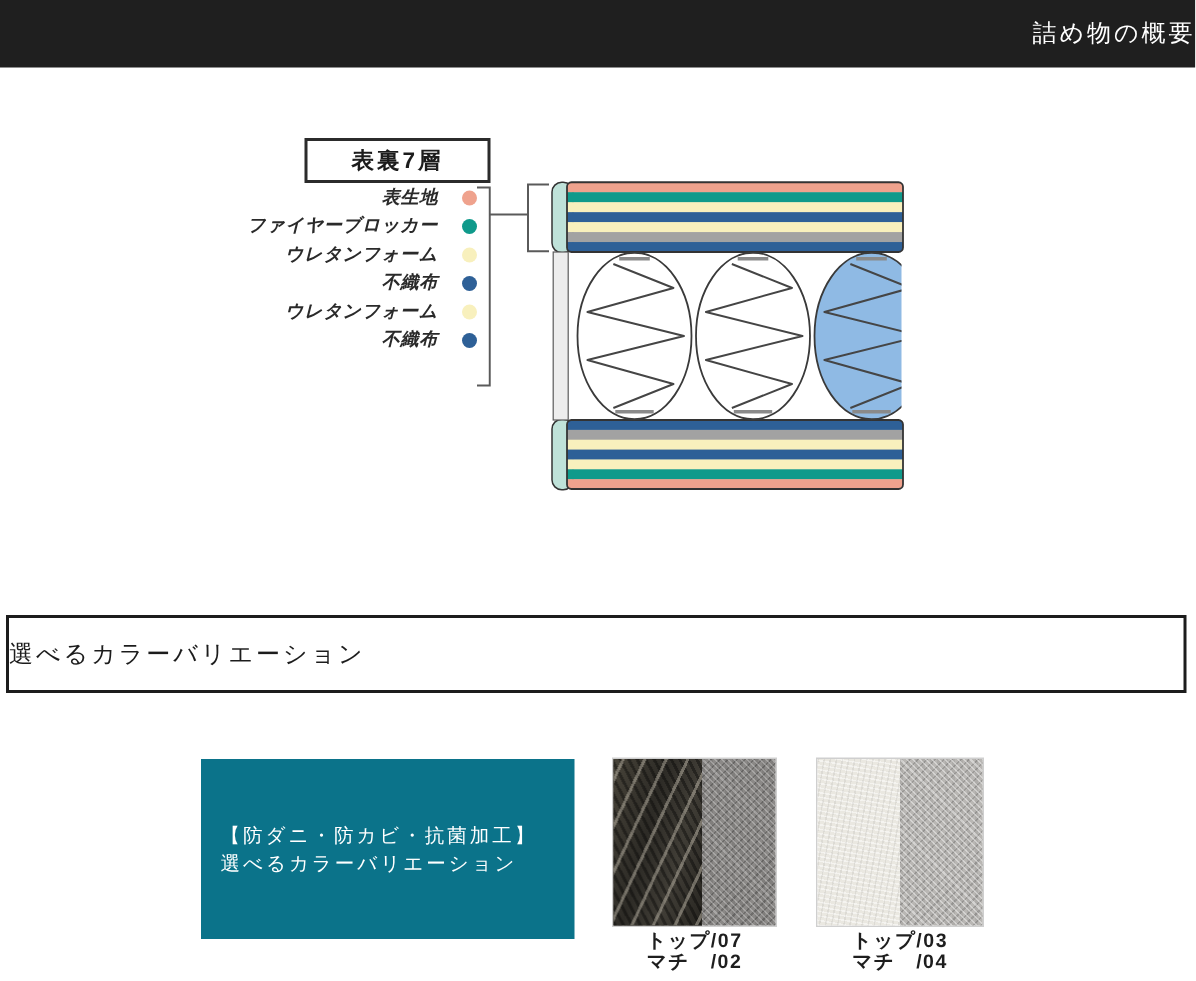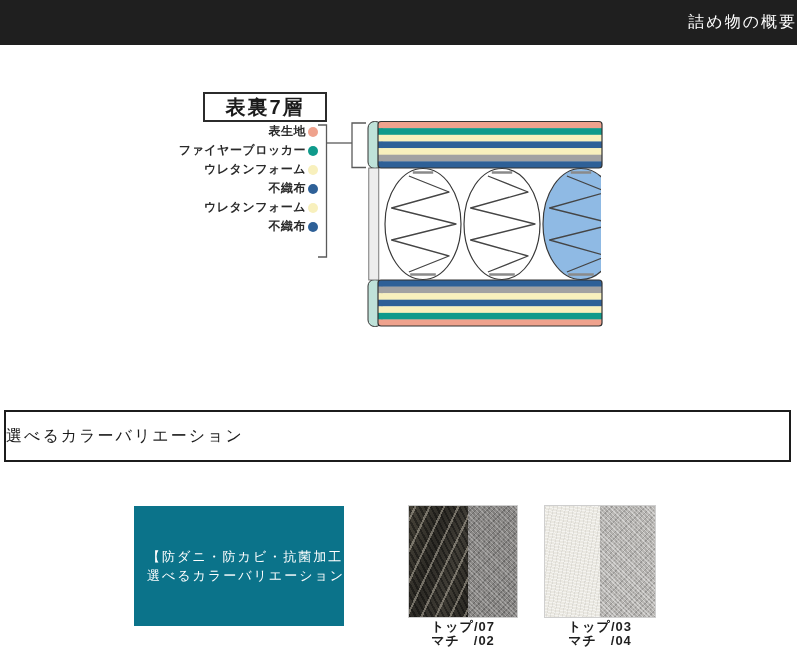--- a/index.html
+++ b/index.html
@@ -7,36 +7,36 @@
         font-family:"Liberation Sans","DejaVu Sans",sans-serif;color:#222;}
   
   .topbar{position:absolute;left:0;top:0;width:797px;height:45px;background:#1f1f1f;
           display:flex;align-items:center;justify-content:flex-end;}
   .topbar .ttl{color:#fff;font-family:"Liberation Serif","DejaVu Serif",serif;
                font-size:16px;letter-spacing:2px;}
   
   .label-box{position:absolute;left:203px;top:92px;width:124px;height:30px;
              border:2px solid #2b2b2b;box-sizing:border-box;background:#fff;
              display:flex;align-items:center;justify-content:center;
-             font-size:20px;font-weight:700;letter-spacing:2px;color:#1c1c1c;}
+             font-size:15px;font-weight:700;letter-spacing:2px;color:#1c1c1c;}
   
   .legend{position:absolute;left:0;top:122px;width:318px;}
-  .lg-row{height:19px;display:flex;align-items:center;justify-content:flex-end;gap:2px;}
+  .lg-row{height:19px;display:flex;align-items:center;justify-content:flex-end;gap:16px;font-style:italic;}
   .lg-label{font-size:12px;font-weight:600;color:#2a2a2a;letter-spacing:.5px;white-space:nowrap;}
   .lg-dot{width:10px;height:10px;border-radius:50%;flex:0 0 auto;}
   
   .diagram-svg{position:absolute;left:315px;top:115px;width:300px;height:220px;}
   
   .var-header{position:absolute;left:4px;top:410px;width:787px;height:52px;
               border:2px solid #1c1c1c;box-sizing:border-box;background:#fff;
               display:flex;align-items:center;justify-content:flex-start;}
   .var-header .ttl{font-family:"Liberation Serif","DejaVu Serif",serif;
                    font-size:16px;letter-spacing:2px;color:#1c1c1c;}
   
-  .promo{position:absolute;left:134px;top:506px;width:210px;height:120px;
+  .promo{position:absolute;left:134px;top:506px;width:249px;height:120px;
          display:flex;flex-direction:column;justify-content:center;
          padding-left:13px;box-sizing:border-box;}
   .promo .line{color:#fff;font-size:13px;letter-spacing:2px;line-height:19px;white-space:nowrap;}
   
   .swatch{position:absolute;top:505px;height:113px;display:flex;
           border:1px solid #cfcfcf;box-sizing:border-box;}
   .swatch1{left:408px;width:110px;}
   .swatch2{left:544px;width:112px;}
   .sw-half{height:100%;}
   .sw1-left{width:55%;background-color:#38352f;background-image:

